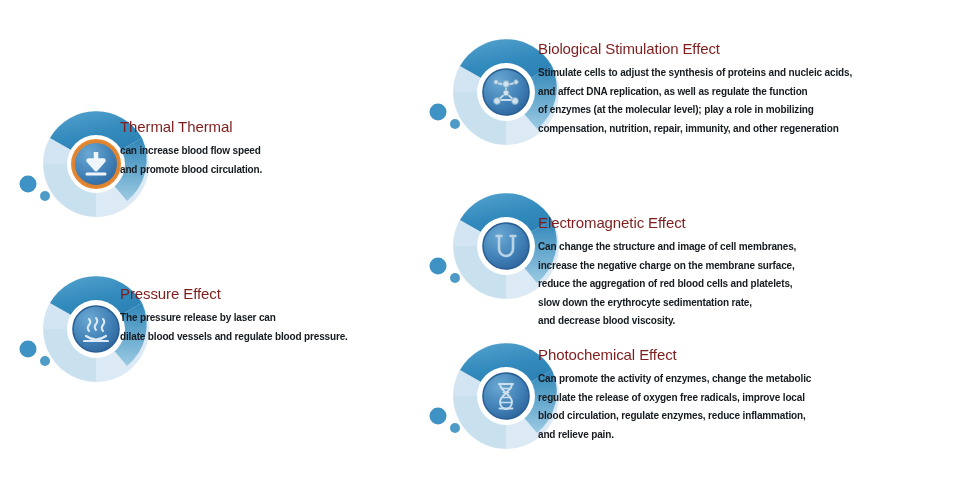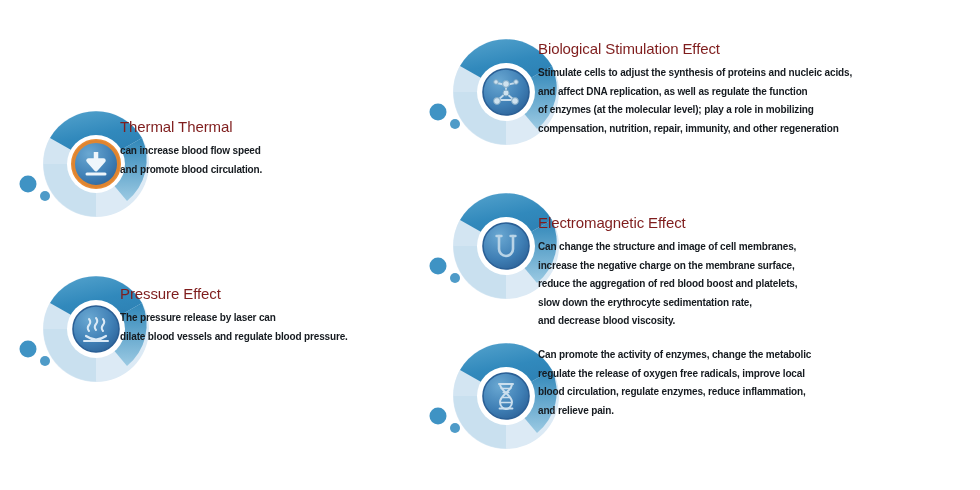--- a/index.html
+++ b/index.html
@@ -250,21 +250,21 @@
       <circle cx="12" cy="12" r="8.5" fill="#3f93c4"></circle>
       <circle cx="29" cy="24" r="5" fill="#4f9bc8"></circle>
     </svg>
   </div>
 
   <div class="effect-text" style="left:86px; top:22px;">
     <div class="effect-title">Electromagnetic Effect</div>
     <div class="effect-body">
       <span class="ln">Can change the structure and image of cell membranes,</span>
       <span class="ln">increase the negative charge on the membrane surface,</span>
-      <span class="ln"> reduce the aggregation of red blood boost and platelets,</span>
+      <span class="ln"> reduce the aggregation of red blood cells and platelets,</span>
       <span class="ln">slow down the erythrocyte sedimentation rate,</span>
       <span class="ln">and decrease blood viscosity.</span>
     </div>
   </div>
 </div>
 
 <div class="effect" style="left:452px; top:342px;">
 
   <div class="badge">
     <svg class="badge-svg" viewBox="0 0 108 108">
@@ -293,20 +293,21 @@
       </g>
     </svg>
 
     <svg class="dots" viewBox="0 0 46 34">
       <circle cx="12" cy="12" r="8.5" fill="#3f93c4"></circle>
       <circle cx="29" cy="24" r="5" fill="#4f9bc8"></circle>
     </svg>
   </div>
 
   <div class="effect-text" style="left:86px; top:4px;">
+    <div class="effect-title">Photochemical Effect</div>
     <div class="effect-body">
       <span class="ln">Can promote the activity of enzymes, change the metabolic</span>
       <span class="ln"> regulate the release of oxygen free radicals, improve local</span>
       <span class="ln"> blood circulation, regulate enzymes, reduce inflammation,</span>
       <span class="ln"> and relieve pain.</span>
     </div>
   </div>
 </div>
 
 </body></html>

